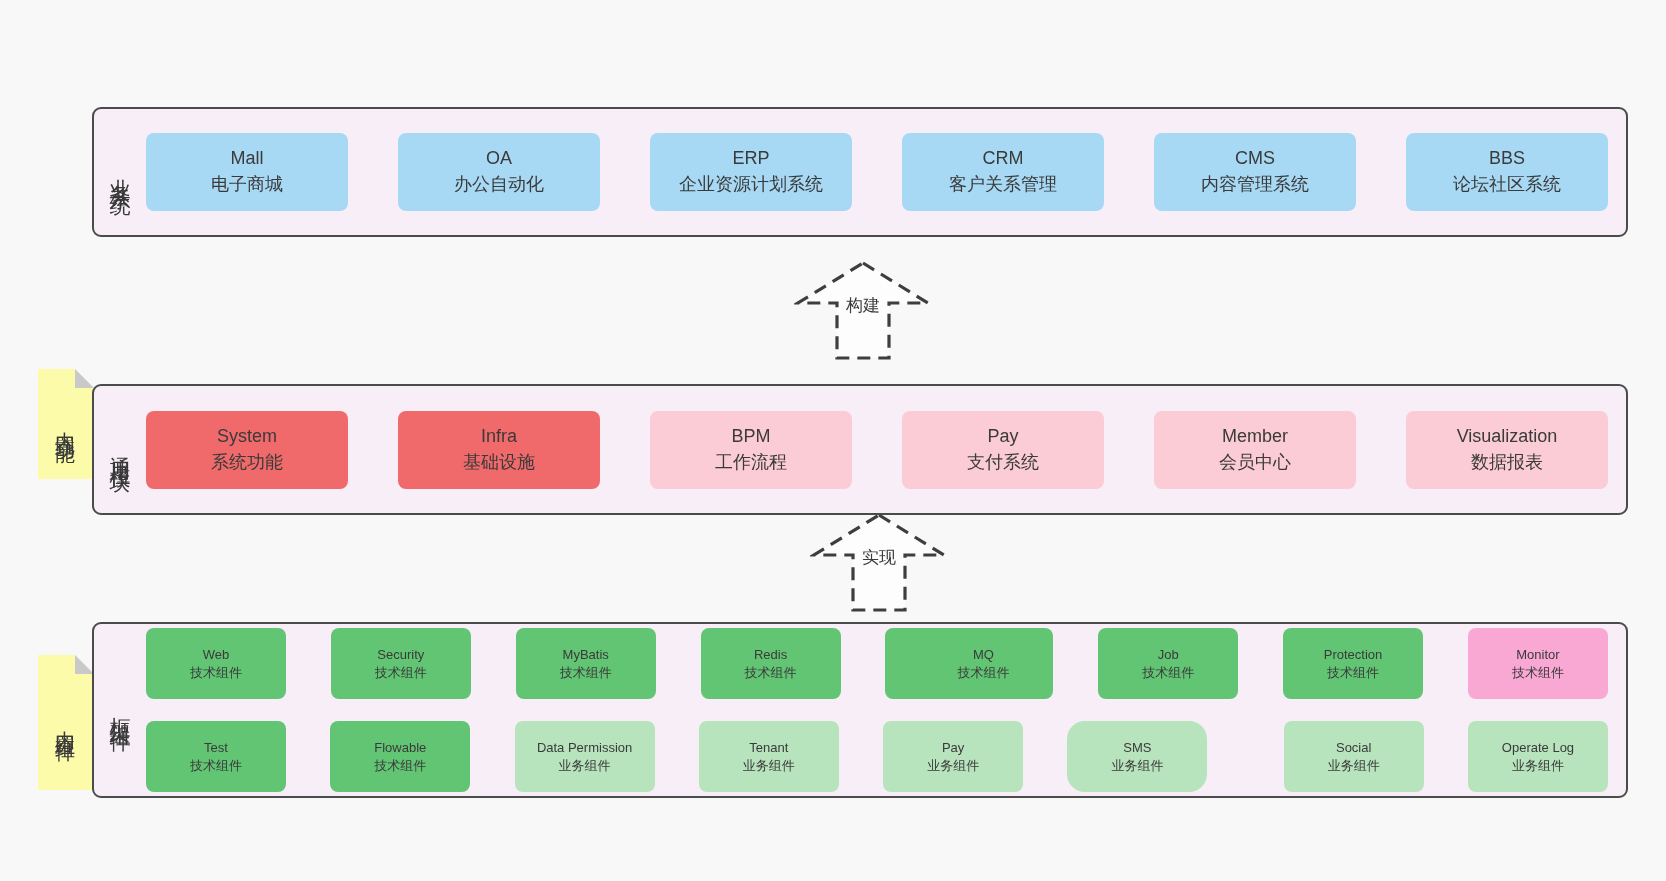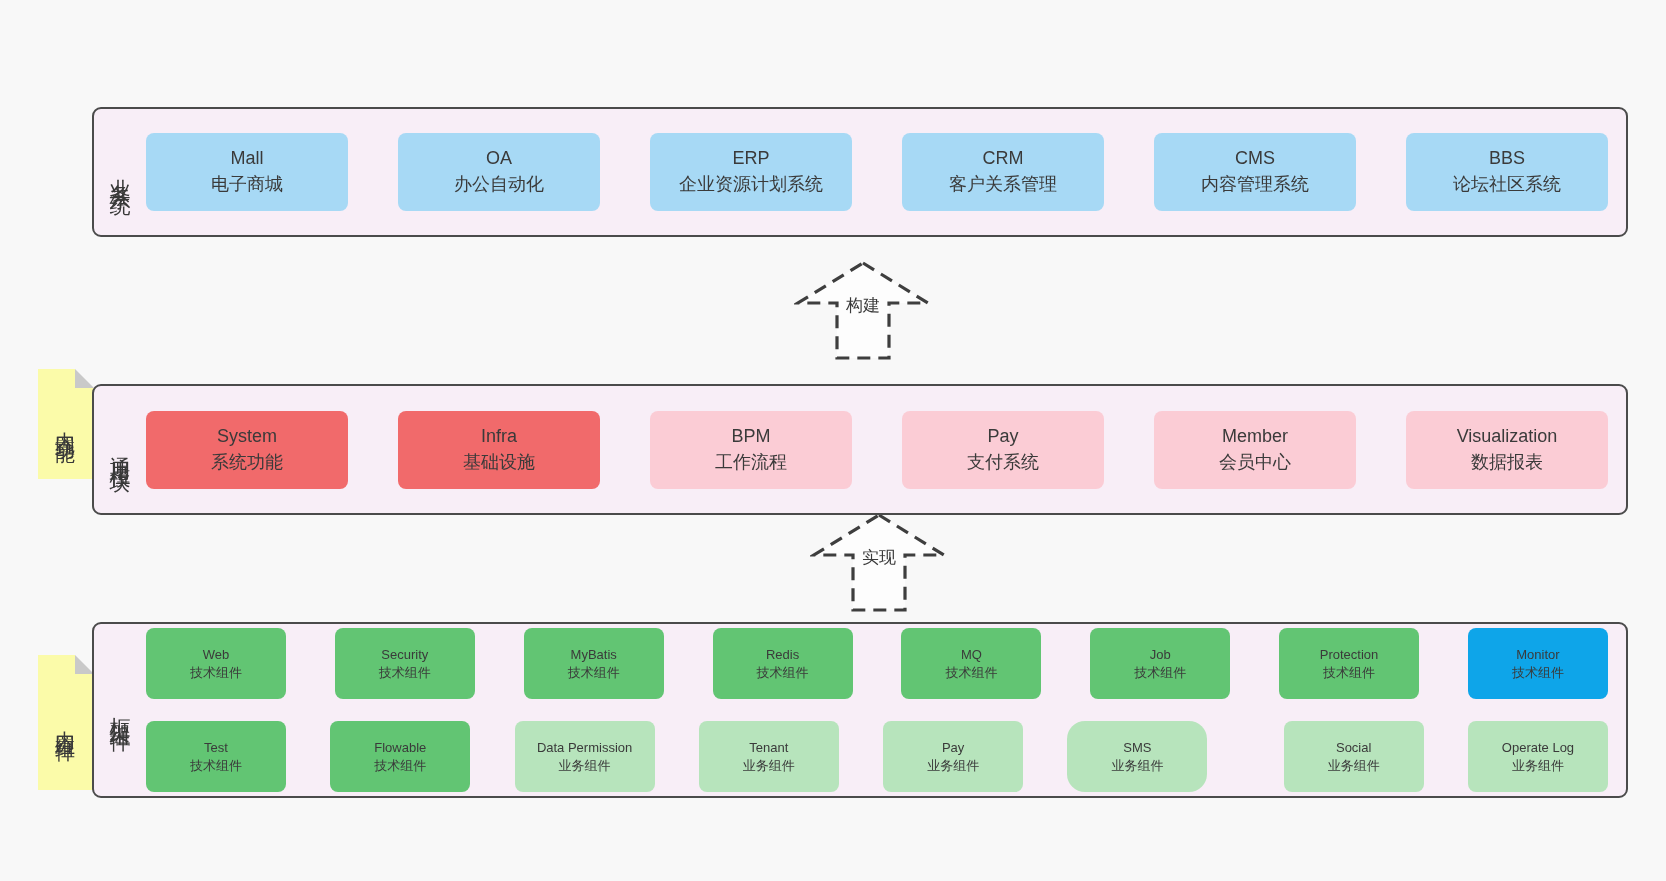--- a/index.html
+++ b/index.html
@@ -159,33 +159,33 @@
             <div>技术组件</div>
           </div>
           <div class="box" style="background: rgb(98, 197, 115);">
             <div>MyBatis</div>
             <div>技术组件</div>
           </div>
           <div class="box" style="background: rgb(98, 197, 115);">
             <div>Redis</div>
             <div>技术组件</div>
           </div>
-          <div class="box" style="background: rgb(98, 197, 115);">
+          <div class="box" style="background: rgb(98, 197, 115); padding-left: 28px;">
             <div>MQ</div>
             <div>技术组件</div>
           </div>
           <div class="box" style="background: rgb(98, 197, 115);">
             <div>Job</div>
             <div>技术组件</div>
           </div>
           <div class="box" style="background: rgb(98, 197, 115);">
             <div>Protection</div>
             <div>技术组件</div>
           </div>
-          <div class="box" style="background: #0ea5e9;">
+          <div class="box" style="background: #f9a8d4;">
             <div>Monitor</div>
             <div>技术组件</div>
           </div>
         </div>
       <div class="row">
           <div class="box" style="background: rgb(98, 197, 115);">
             <div>Test</div>
             <div>技术组件</div>
           </div>
           <div class="box" style="background: rgb(98, 197, 115);">

